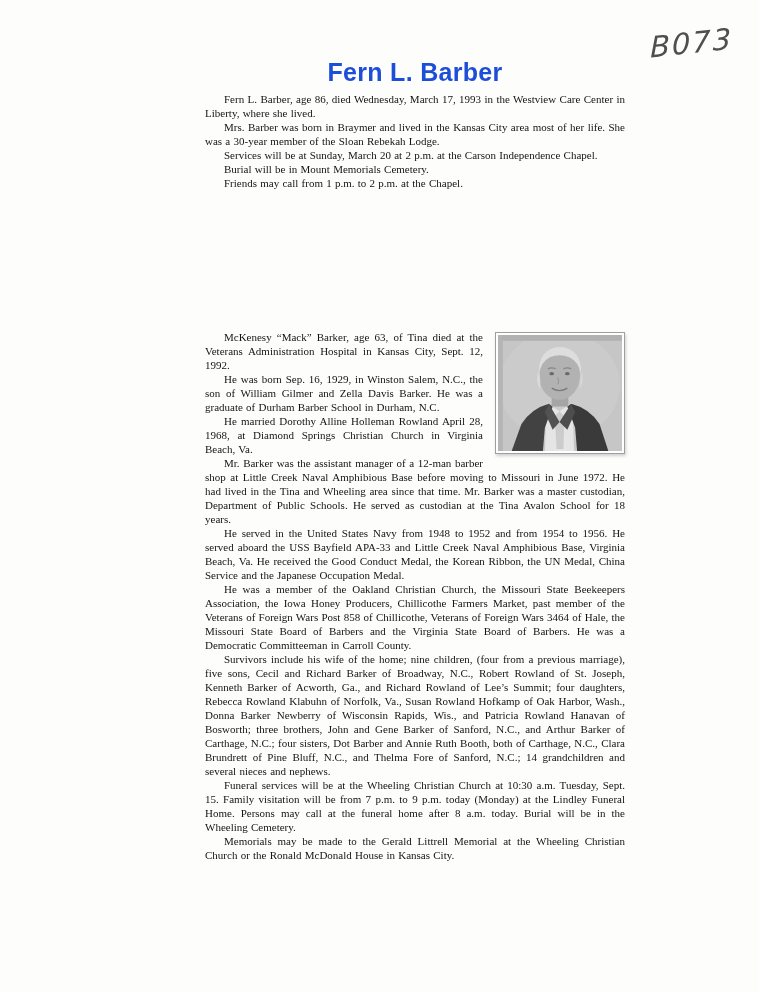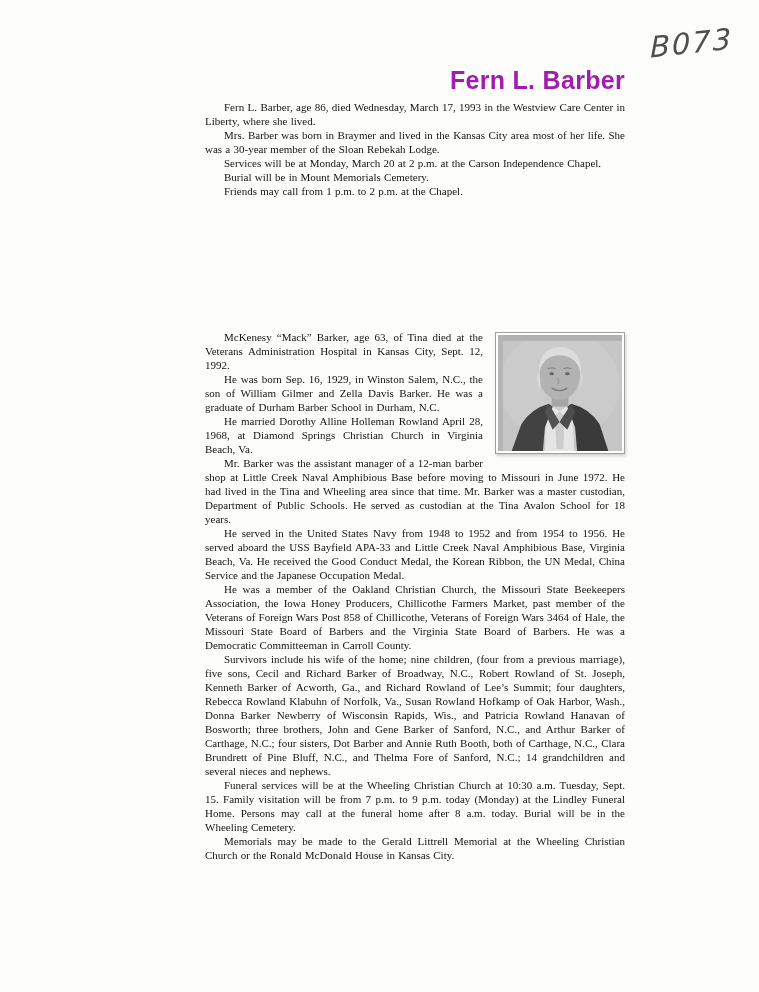--- a/index.html
+++ b/index.html
@@ -28,25 +28,25 @@
     transform: rotate(-6deg) skewX(-6deg);
   }
   .obit {
     position: absolute;
     left: 205px;
     width: 420px;
   }
   .obit-fern { top: 54px; }
   .obit-mack { top: 330px; }
   .obit-title {
-    margin: 12px 0 5px 0;
+    margin: 4px 0 5px 0;
     font-family: "Liberation Sans", sans-serif;
     font-weight: bold;
-    color: #a21caf;
-    text-align: right;
+    color: #1d4ed8;
+    text-align: center;
     letter-spacing: 0.3px;
   }
   .t1 { font-size: 25px; }
   .t2 { font-size: 28px; }
   .obit-body p {
     margin: 0;
     font-family: "Liberation Serif", serif;
     font-size: 11px;
     line-height: 14px;
     text-align: justify;
@@ -71,21 +71,21 @@
 
 <div class="page">
 
   <div class="annotation">B073</div>
 
   <section class="obit obit-fern">
     <h1 class="obit-title t1">Fern L. Barber</h1>
     <div class="obit-body">
       <p>Fern L. Barber, age 86, died Wednesday, March 17, 1993 in the Westview Care Center in Liberty, where she lived.</p>
       <p>Mrs. Barber was born in Braymer and lived in the Kansas City area most of her life. She was a 30-year member of the Sloan Rebekah Lodge.</p>
-      <p>Services will be at Monday, March 20 at 2 p.m. at the Carson Independence Chapel.</p>
+      <p>Services will be at Sunday, March 20 at 2 p.m. at the Carson Independence Chapel.</p>
       <p>Burial will be in Mount Memorials Cemetery.</p>
       <p>Friends may call from 1 p.m. to 2 p.m. at the Chapel.</p>
     </div>
   </section>
 
   <section class="obit obit-mack">
     <div class="obit-body">
 
       <figure class="photo" title="black-and-white portrait of an elderly balding man in a dark suit and light tie">
         <svg viewBox="0 0 127 120" preserveAspectRatio="none">

